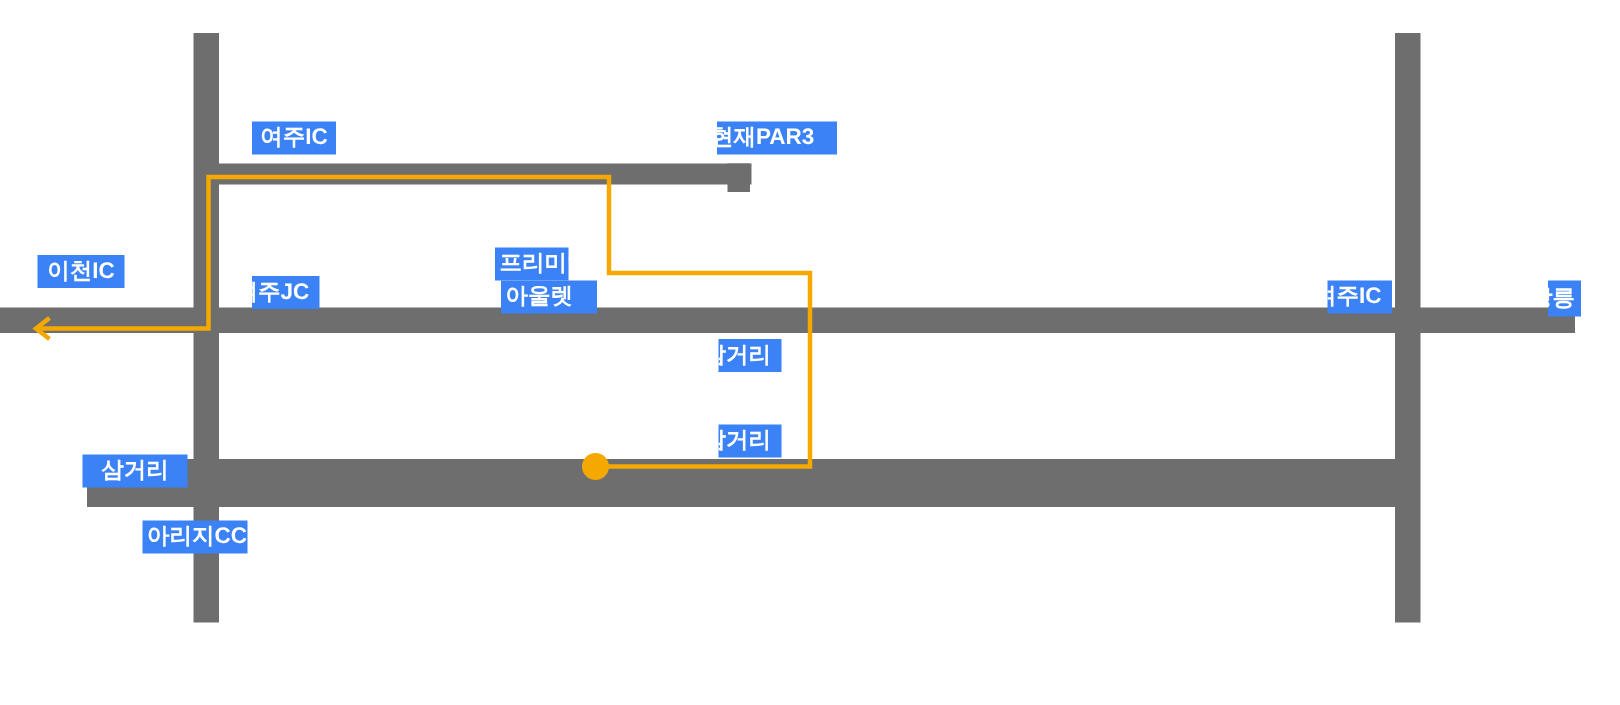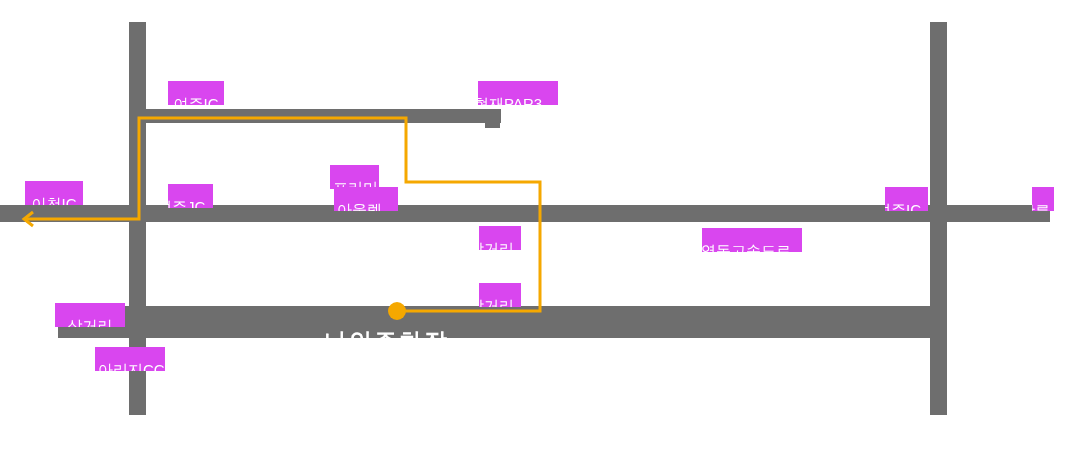--- a/index.html
+++ b/index.html
@@ -3,36 +3,36 @@
 <meta charset="utf-8">
 <style>
   html,body{margin:0;padding:0;background:#fff;}
   #stage{
     position:relative;width:1080px;height:470px;background:#ffffff;
     overflow:hidden;font-family:"Liberation Sans","DejaVu Sans",sans-serif;
   }
   .road{position:absolute;background:#6e6e6e;z-index:1;}
   #route-svg{position:absolute;left:0;top:0;z-index:2;}
   .lbl{
-    position:absolute;z-index:4;background:#d946ef;color:#fff;
-    font-weight:normal;font-size:15px;line-height:22px;height:22px;
-    overflow:hidden;white-space:nowrap;padding:12px 3px;box-sizing:border-box;
+    position:absolute;z-index:4;background:#3b82f6;color:#fff;
+    font-weight:bold;font-size:15px;line-height:22px;height:22px;
+    overflow:hidden;white-space:nowrap;padding:0 3px;box-sizing:border-box;
   }
   .lbl.center{text-align:center;}
   .lbl span{display:inline-block;}
   
   #road-v-left  {left:129px;top:22px;width:17px;height:393px;}
   #road-v-right {left:930px;top:22px;width:17px;height:393px;}
   #road-h-main  {left:0px;top:205px;width:1050px;height:17px;}
   #road-h-upper {left:137px;top:109px;width:364px;height:14px;}
   #road-h-upper-cap{left:485px;top:109px;width:15px;height:19px;}
   #road-h-lower {left:58px;top:306px;width:877px;height:32px;}
   
   #lbl-yeoju-ic-top {left:168px;top:81px;width:56px;}
-  #lbl-icheon-ic    {left:25px;top:181px;width:58px;}
+  #lbl-icheon-ic    {left:25px;top:170px;width:58px;}
   #lbl-yeoju-jc     {left:168px;top:184px;width:45px;}
   #lbl-yeoju-jc span{margin-left:-14px;}
   #lbl-premium-1    {left:330px;top:165px;width:49px;}
   #lbl-premium-2    {left:334px;top:187px;width:64px;}
   #lbl-par3         {left:478px;top:81px;width:80px;}
   #lbl-par3 span    {margin-left:-7px;}
   #lbl-junction-r1  {left:479px;top:226px;width:42px;}
   #lbl-junction-r1 span{margin-left:-13px;}
   #lbl-junction-r2  {left:479px;top:283px;width:42px;}
   #lbl-junction-r2 span{margin-left:-13px;}
@@ -61,21 +61,20 @@
   <div class="road" id="road-h-upper"></div>
   <div class="road" id="road-h-upper-cap"></div>
   <div class="road" id="road-h-lower"></div>
 
   <svg id="route-svg" width="1080" height="470">
     <polyline id="route-line" points="25,219 139,219 139,118 406,118 406,182 540,182 540,311 397,311" fill="none" stroke="#f5a800" stroke-width="3"></polyline>
     <polyline points="33,212 24,219 33,226" fill="none" stroke="#f5a800" stroke-width="3"></polyline>
     <circle id="route-marker" cx="397" cy="311" r="9" fill="#f5a800"></circle>
   </svg>
 
-  <div id="destination-title">나인주차장</div>
 
   <div class="lbl center" id="lbl-yeoju-ic-top">
     <span>여주IC</span>
   </div>
   <div class="lbl center" id="lbl-icheon-ic">
     <span>이천IC</span>
   </div>
   <div class="lbl" id="lbl-yeoju-jc">
     <span>여주JC</span>
   </div>
@@ -87,23 +86,20 @@
   </div>
   <div class="lbl" id="lbl-par3">
     <span>현재PAR3</span>
   </div>
   <div class="lbl" id="lbl-junction-r1">
     <span>삼거리</span>
   </div>
   <div class="lbl" id="lbl-junction-r2">
     <span>삼거리</span>
   </div>
-  <div class="lbl" id="lbl-expressway">
-    <span>영동고속도로</span>
-  </div>
   <div class="lbl" id="lbl-yeoju-ic-right">
     <span>여주IC</span>
   </div>
   <div class="lbl" id="lbl-gangneung">
     <span>강릉</span>
   </div>
   <div class="lbl center" id="lbl-junction-left">
     <span>삼거리</span>
   </div>
   <div class="lbl center" id="lbl-ariji-cc">

